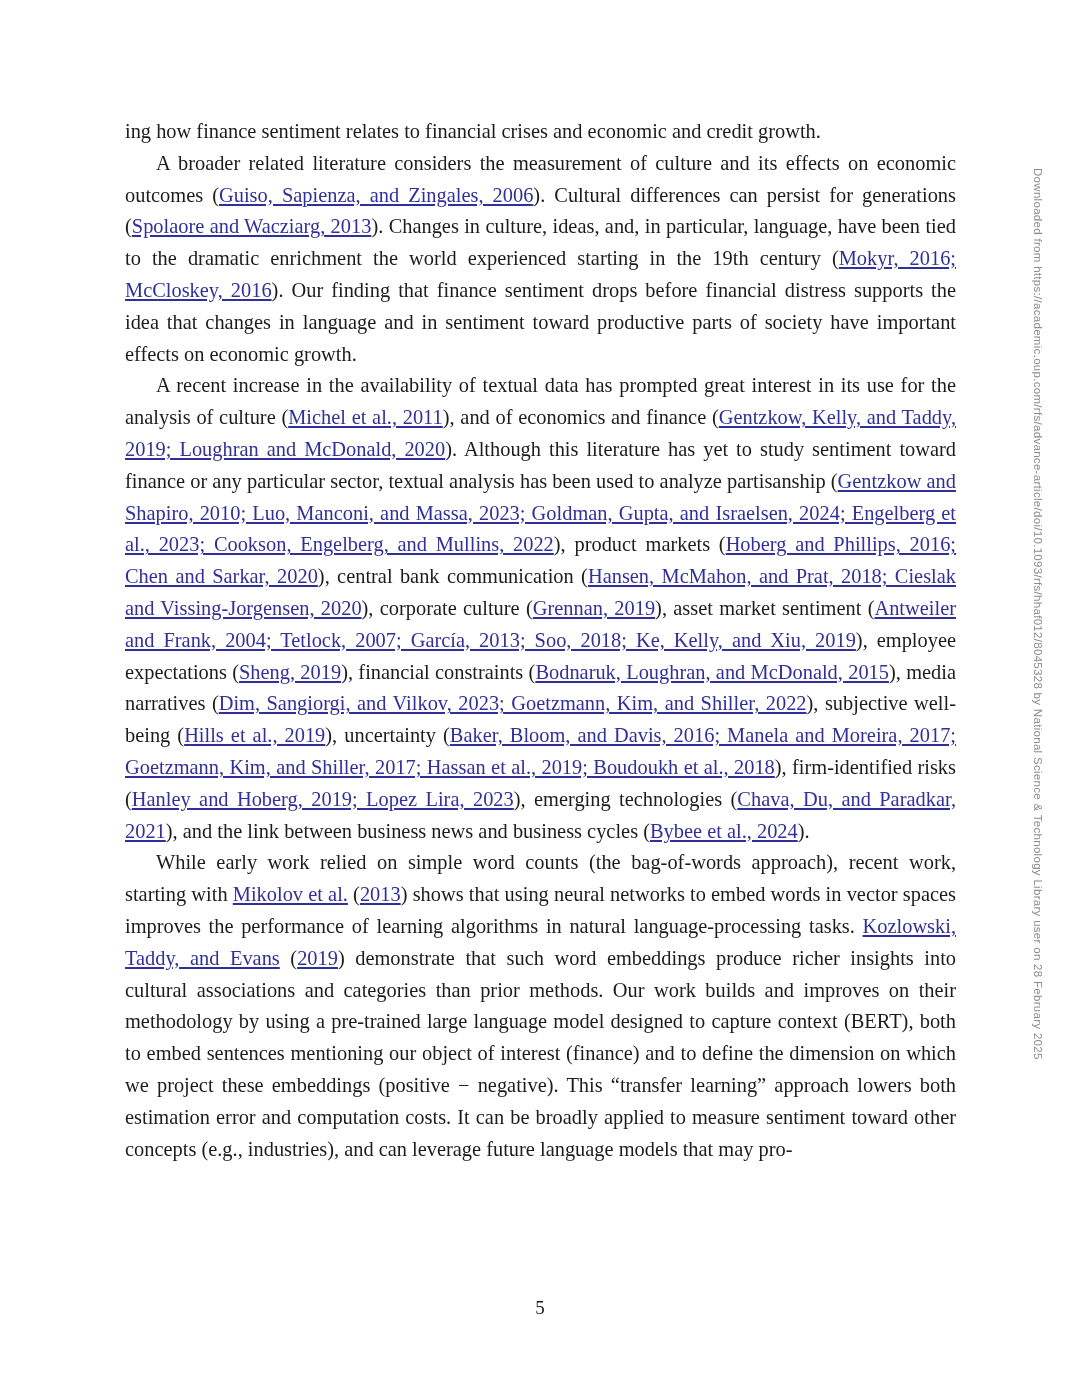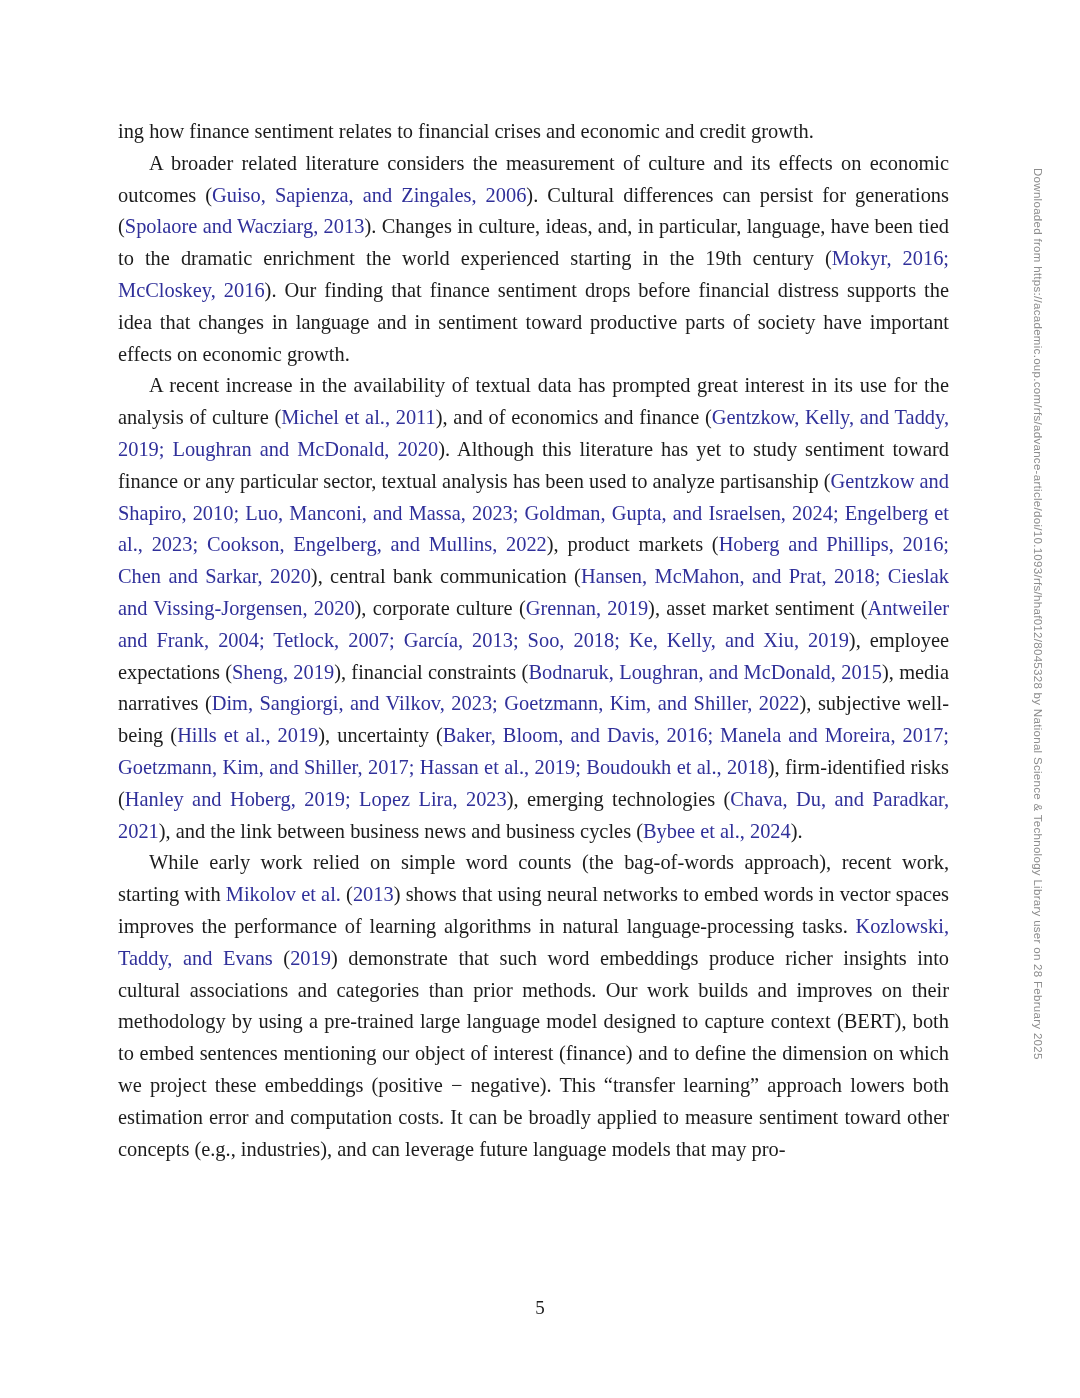--- a/index.html
+++ b/index.html
@@ -7,36 +7,37 @@
     --cite-color:#30309a;
     --sidebar-color:#8c8c8c;
     --page-bg:#ffffff;
   }
   *{margin:0;padding:0;box-sizing:border-box;}
   html,body{width:1080px;height:1398px;background:var(--page-bg);overflow:hidden;}
   body{position:relative;font-family:"Liberation Serif",serif;}
 
   .text-block{
     position:absolute;
-    left:118px;
+    left:125px;
     top:116px;
     width:831px;
     color:var(--body-color);
     font-size:20.4px;
     line-height:31.8px;
     text-align:justify;
   }
   .para{
     text-indent:31px;
   }
   .para.no-indent{
     text-indent:0;
   }
   .cite{
     color:var(--cite-color);
+    text-decoration:underline;
   }
 
   .sidebar-note{
     position:absolute;
     left:1032px;
     top:168px;
     height:1070px;
     writing-mode:vertical-rl;
     font-family:"Liberation Sans",sans-serif;
     font-size:11.5px;

